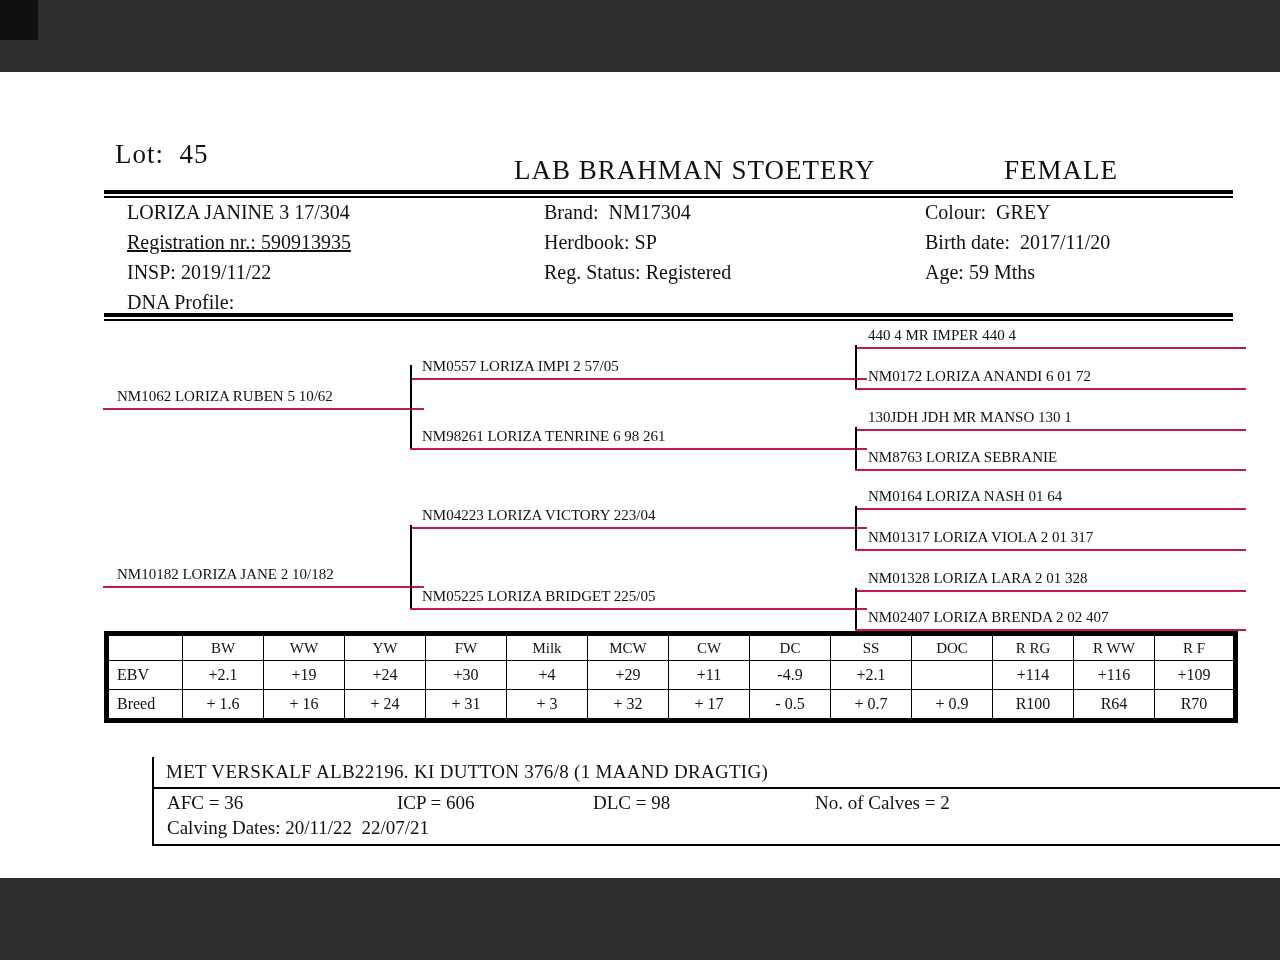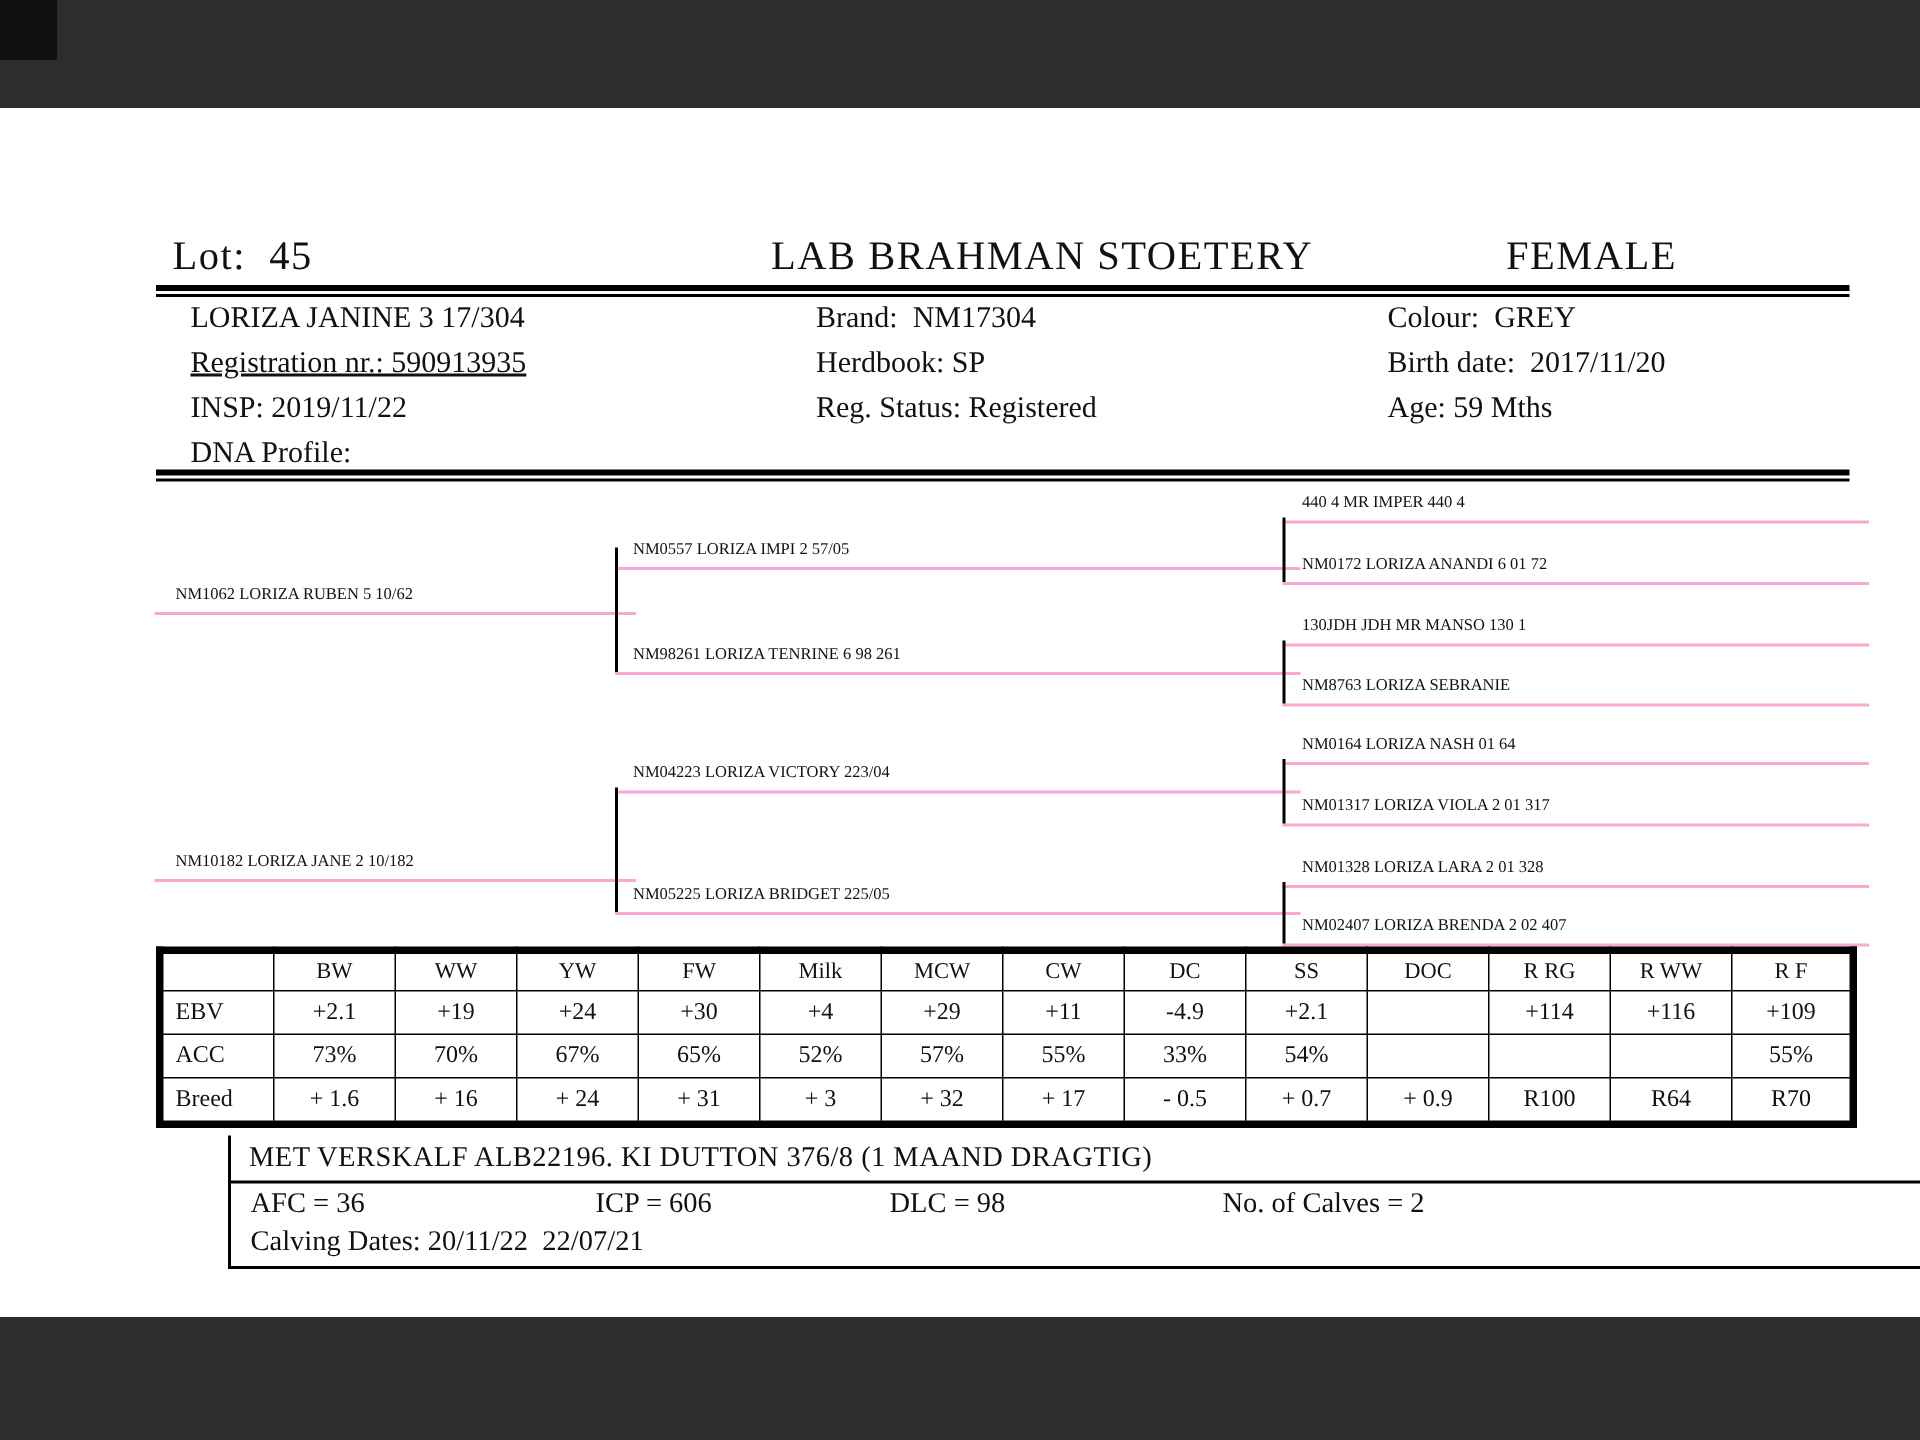--- a/index.html
+++ b/index.html
@@ -16,22 +16,22 @@
 
   .hdr{font-size:27px;letter-spacing:1px;}
   .info{font-size:20px;}
 
   .rule{position:absolute;left:104px;width:1129px;}
   .rule .r1{height:4px;background:#000;}
   .rule .r2{height:2px;background:#000;margin-top:2px;}
 
   
   .ped-entry{
-    position:absolute;height:22px;line-height:21px;font-size:11px;
-    border-bottom:2px solid #f9a8d4;padding-left:13px;box-sizing:content-box;
+    position:absolute;height:22px;line-height:21px;font-size:15px;
+    border-bottom:2px solid #be185d;padding-left:13px;box-sizing:content-box;
     overflow:visible;white-space:pre;
   }
   .ped-v{position:absolute;width:0;border-left:2px solid #000;}
 
   
   table.ebv{
     position:absolute;left:104px;top:631px;width:1133px;
     border-collapse:collapse;border:5px solid #000;table-layout:fixed;
     font-size:16px;
   }
@@ -50,21 +50,21 @@
   .calving{font-size:19px;padding:0 0 5px 13px;white-space:pre;}
 </style>
 </head>
 <body>
 
 <div class="bar bar-top">
   <div class="corner-sq"></div>
 </div>
 <div class="bar bar-bottom"></div>
 
-<span class="abs hdr" style="left:115px;top:155px;">Lot:  45</span>
+<span class="abs hdr" style="left:115px;top:139px;">Lot:  45</span>
 <span class="abs hdr" style="left:514px;top:155px;">LAB BRAHMAN STOETERY</span>
 <span class="abs hdr" style="left:1004px;top:155px;">FEMALE</span>
 
 <div class="rule" style="top:190px;">
     <div class="r1"></div>
     <div class="r2"></div>
   </div>
 
 <span class="abs info" style="left:127px;top:201px;">LORIZA JANINE 3 17/304</span>
 <span class="abs info" style="left:127px;top:231px;text-decoration:underline;">Registration nr.: 590913935</span>
@@ -155,36 +155,20 @@
     <td>+29</td>
     <td>+11</td>
     <td>-4.9</td>
     <td>+2.1</td>
     <td></td>
     <td>+114</td>
     <td>+116</td>
     <td>+109</td>
   </tr>
   <tr>
-    <td class="lbl">ACC</td>
-    <td>73%</td>
-    <td>70%</td>
-    <td>67%</td>
-    <td>65%</td>
-    <td>52%</td>
-    <td>57%</td>
-    <td>55%</td>
-    <td>33%</td>
-    <td>54%</td>
-    <td></td>
-    <td></td>
-    <td></td>
-    <td>55%</td>
-  </tr>
-  <tr>
     <td class="lbl">Breed</td>
     <td>+ 1.6</td>
     <td>+ 16</td>
     <td>+ 24</td>
     <td>+ 31</td>
     <td>+ 3</td>
     <td>+ 32</td>
     <td>+ 17</td>
     <td>- 0.5</td>
     <td>+ 0.7</td>

